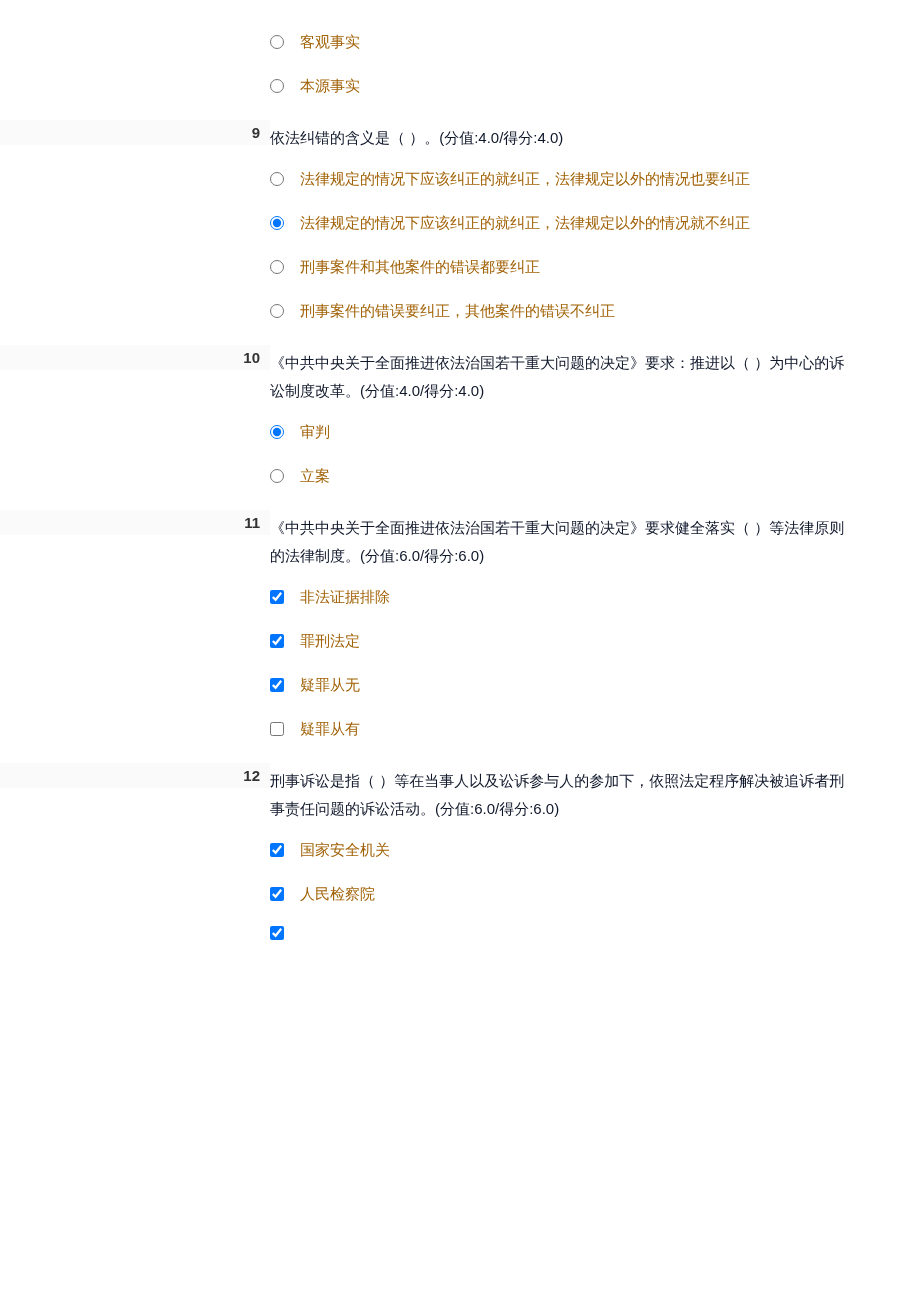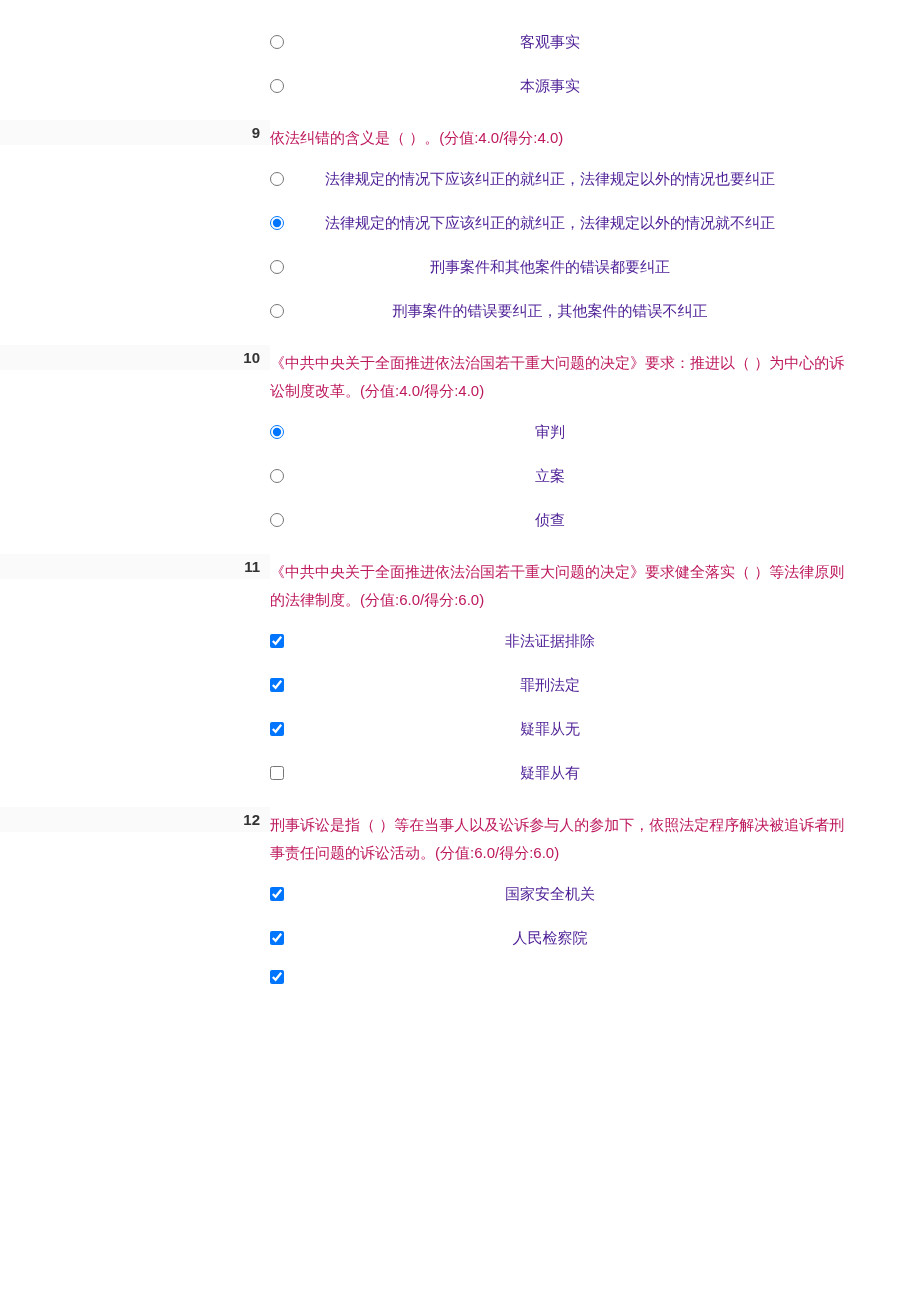--- a/index.html
+++ b/index.html
@@ -29,43 +29,42 @@
     font-weight: bold;
     color: #333;
     background: #fafafa;
     padding-top: 4px;
     padding-bottom: 4px;
   }
   .q-text-cell {
     flex: 1;
     padding-right: 64px;
     line-height: 1.9;
-    color: #be185d;
+    color: #0f172a;
     padding-top: 4px;
   }
   .opt-row {
     display: flex;
     align-items: center;
     padding: 10px 0;
   }
   .opt-spacer {
     width: 270px;
   }
   .opt-control {
     width: 30px;
     display: flex;
     align-items: center;
     justify-content: flex-start;
   }
   .opt-label {
     flex: 1;
     padding-right: 120px;
     line-height: 1.6;
-    color: #4c1d95;
-    text-align: center;
+    color: #a16207;
   }
   .opt-label.bold {
     font-weight: normal;
   }
   input[type="radio"], input[type="checkbox"] {
     width: 14px;
     height: 14px;
     cursor: pointer;
   }
 </style>
@@ -138,27 +137,20 @@
       </div>
       <div class="opt-label bold">审判</div>
     </div>
     <div class="opt-row">
       <div class="opt-spacer"></div>
       <div class="opt-control">
         <input type="radio" name="q10" style="">
       </div>
       <div class="opt-label">立案</div>
     </div>
-    <div class="opt-row">
-      <div class="opt-spacer"></div>
-      <div class="opt-control">
-        <input type="radio" name="q10" style="">
-      </div>
-      <div class="opt-label">侦查</div>
-    </div>
   </div>
 
   <div class="question">
     <div class="q-row">
       <div class="q-num-cell">11</div>
       <div class="q-text-cell">《中共中央关于全面推进依法治国若干重大问题的决定》要求健全落实（ ）等法律原则的法律制度。(分值:6.0/得分:6.0)</div>
     </div>
     <div class="opt-row">
       <div class="opt-spacer"></div>
       <div class="opt-control">

